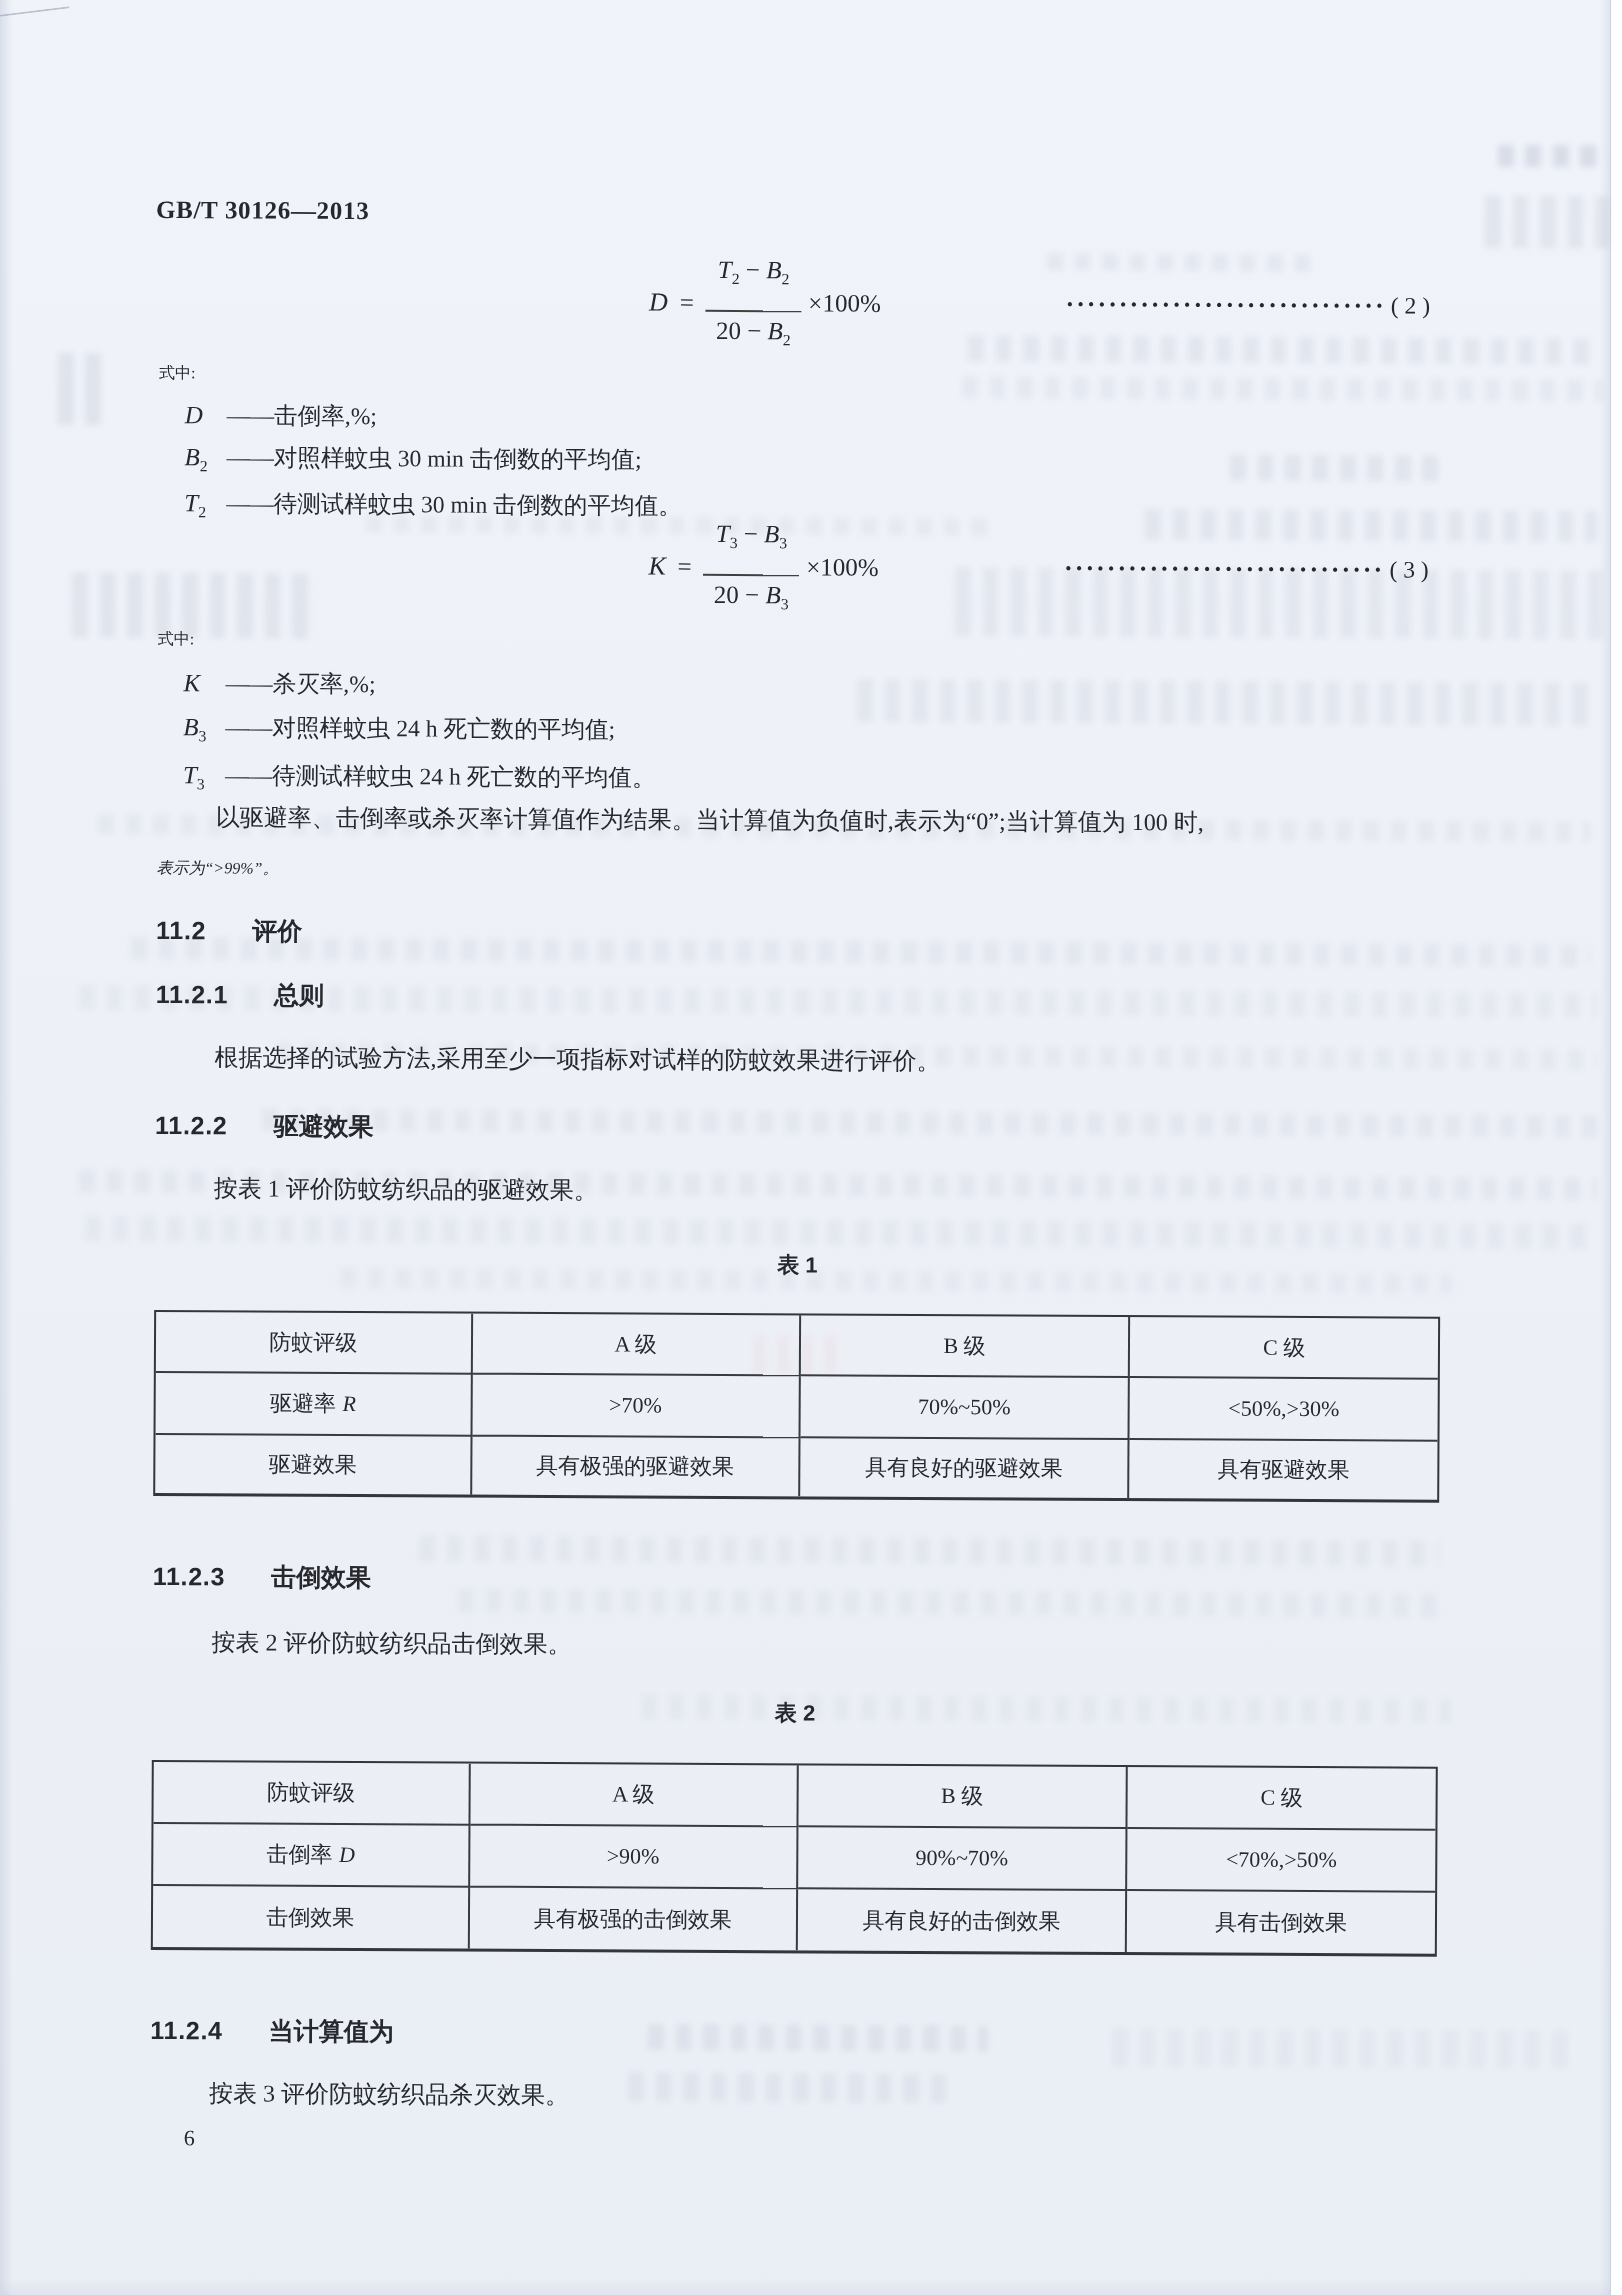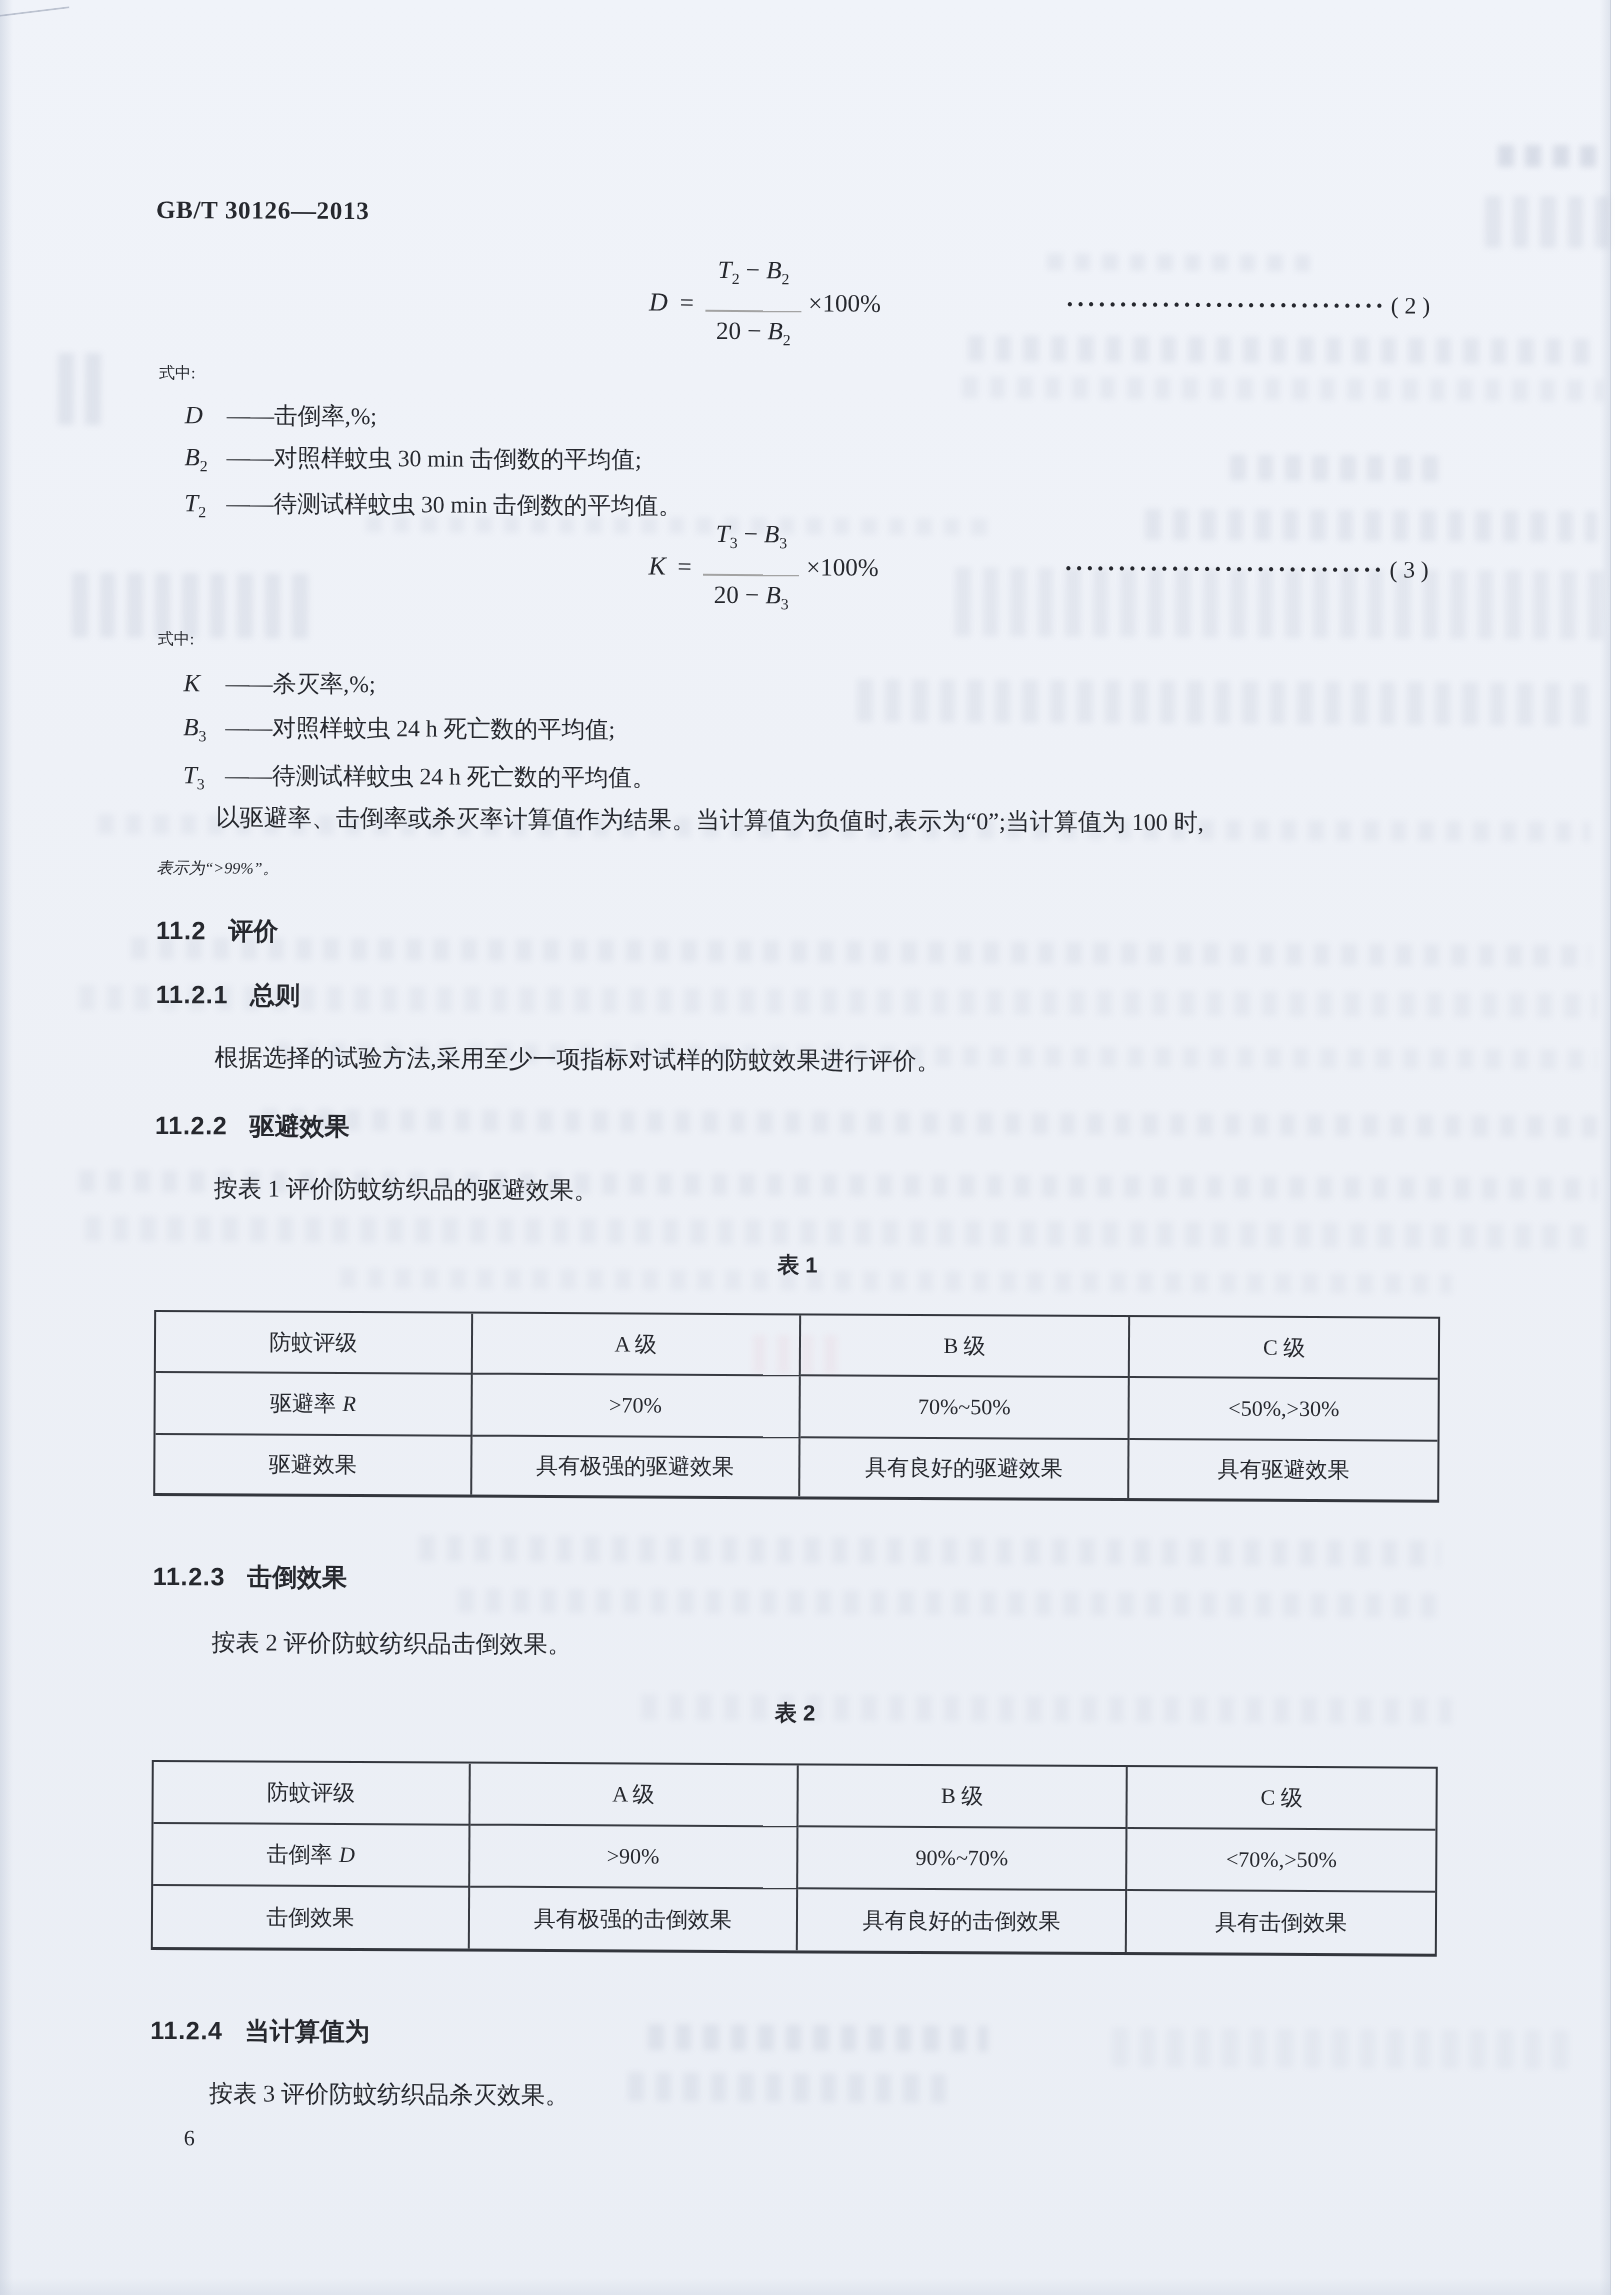--- a/index.html
+++ b/index.html
@@ -35,32 +35,32 @@
   }
   .bleed.pink{background:repeating-linear-gradient(90deg, rgba(215,120,145,.55) 0 13px, rgba(215,120,145,0) 13px 23.6px);}
   
   .tilt{position:absolute;inset:0;transform:rotate(.3deg);transform-origin:160px 196px;}
   .abs{position:absolute;white-space:nowrap;}
   .doc-header{left:156px;top:196px;font-weight:700;font-size:25px;letter-spacing:0.7px;}
   .plain-line{left:160px;font-size:16px;line-height:31px;}
   .body-line{left:160px;padding-left:59px;font-size:24px;line-height:31px;}
   .heading{left:160px;font-family:"Liberation Sans","DejaVu Sans",sans-serif;font-weight:700;font-size:25px;line-height:30px;}
   .heading .h-num{letter-spacing:0.7px;}
-  .heading .h-title{margin-left:22px;}
+  .heading .h-title{margin-left:46px;}
   .caption{left:160px;width:1286px;text-align:center;font-family:"Liberation Sans","DejaVu Sans",sans-serif;font-weight:600;font-size:22px;}
   .page-num{left:194px;top:2125px;font-size:22px;}
   
   .formula-row{position:absolute;left:160px;width:1289px;display:flex;align-items:center;}
   .f-center{margin:0 auto;display:flex;align-items:center;transform:translateX(-39px);}
   .f-var{font-style:italic;font-family:"Liberation Serif","DejaVu Serif",serif;}
   .f-lhs{font-size:26px;}
   .f-eq{font-size:25px;margin:0 11.8px;}
   .frac{display:inline-flex;flex-direction:column;align-items:center;font-size:25px;gap:17px;}
   .frac .num{padding:0 10.5px 5.2px;}
-  .frac .den{border-top:2px solid #a3a3a3;padding:5.2px 10.5px 0;}
+  .frac .den{border-top:2px solid #404040;padding:5.2px 10.5px 0;}
   .frac sub,.def-term sub{font-size:15.7px;}
   .f-suffix{font-size:25px;margin-left:7px;}
   .f-leader{position:absolute;right:18.3px;display:flex;align-items:center;}
   .dots{font-weight:900;font-size:26px;letter-spacing:2px;line-height:13px;overflow:hidden;}
   .f-label{font-size:23.6px;margin-left:5.2px;}
   
   .def-line{left:186px;font-size:23.6px;line-height:31px;}
   .def-term{display:inline-block;min-width:42px;font-size:25px;}
   .def-term .f-var{font-size:25px;}
   .def-desc{font-size:23.6px;}

